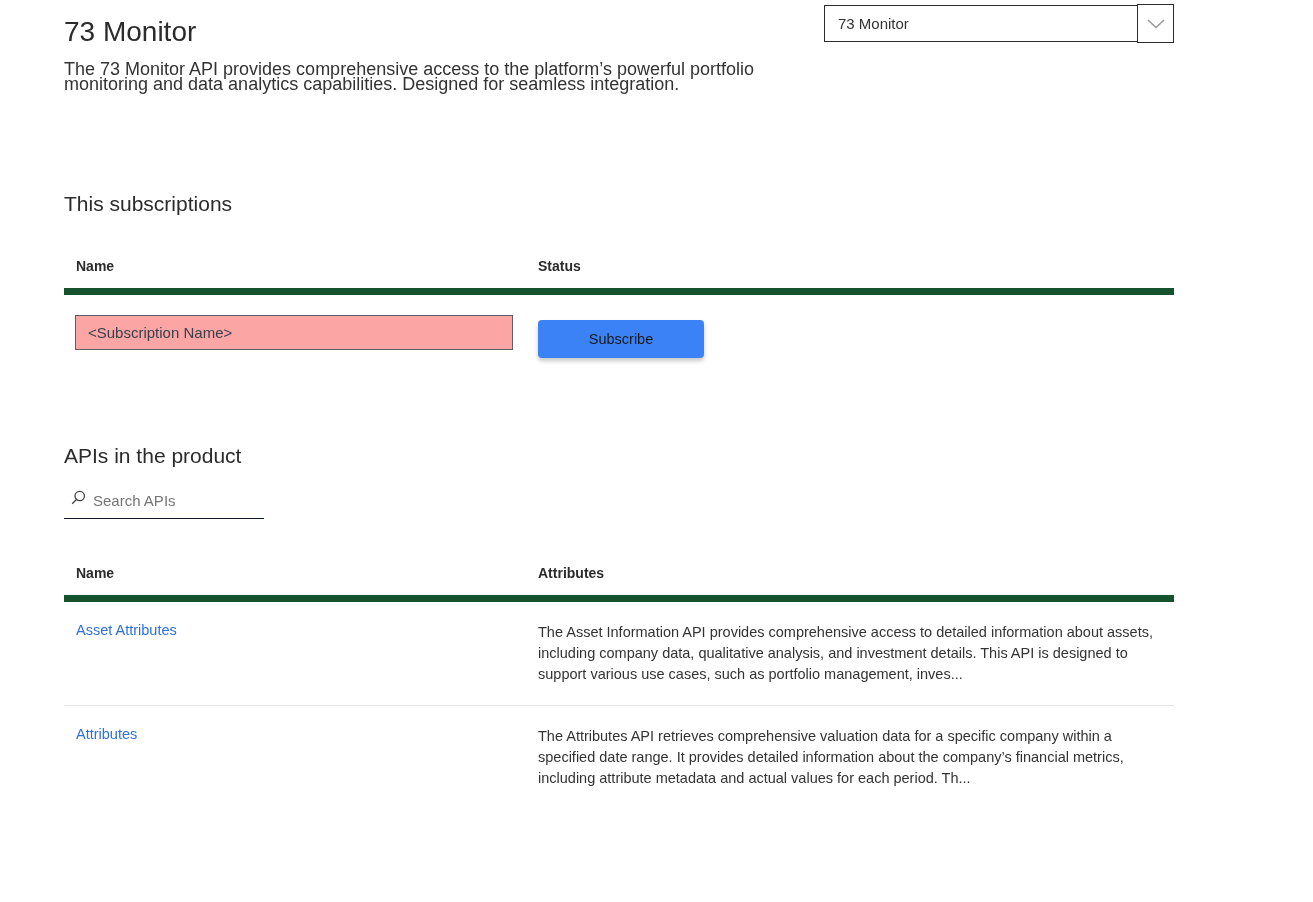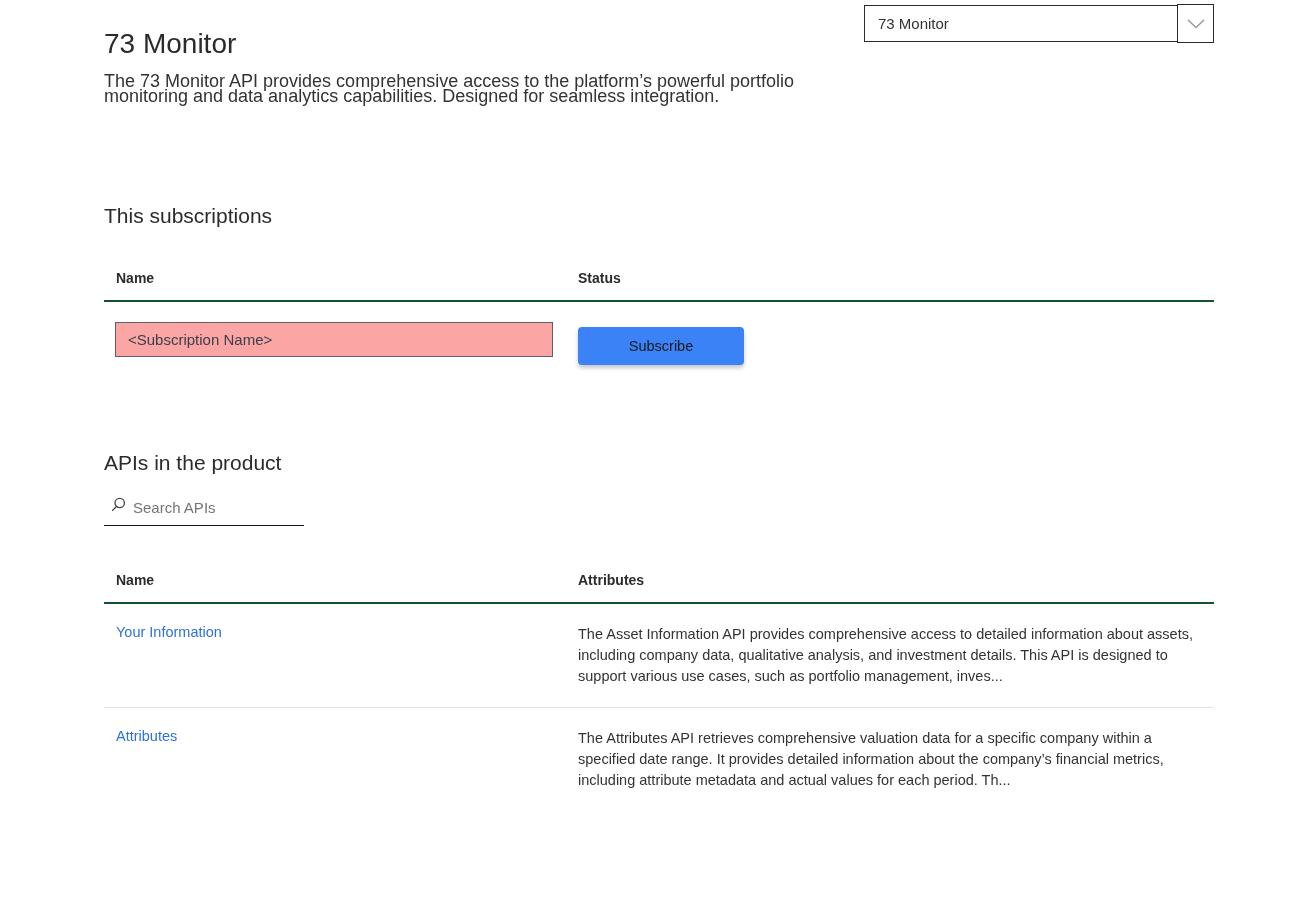--- a/index.html
+++ b/index.html
@@ -1,39 +1,39 @@
 <!DOCTYPE html>
 <html><head>
 <meta charset="utf-8">
 <style>
   * { box-sizing: border-box; margin: 0; padding: 0; }
   html, body { width: 1313px; height: 902px; background: #ffffff; overflow: hidden; }
   body { font-family: "Liberation Sans", sans-serif; color: #333333; }
-  .content { position: relative; width: 1110px; margin-left: 104px; padding-top: 28px; }
+  .content { position: relative; width: 1110px; margin-left: 64px; padding-top: 16px; }
 
   
   h1.page-title { font-size: 28px; font-weight: 400; color: #2b2b2b; letter-spacing: 0; }
   p.page-desc { margin-top: 14px; width: 720px; font-size: 18px; line-height: 15px; color: #333; }
 
   
   .product-select { position: absolute; top: 5px; right: 0; display: flex; align-items: stretch; cursor: pointer; }
   .product-select .sel-box { width: 314px; height: 37px; border: 1px solid #2b2b2b; background: #fff;
       display: flex; align-items: center; padding-left: 13px; font-size: 15px; color: #333; }
   .product-select .sel-btn { width: 37px; height: 39px; margin-left: -1px; margin-top: -1px;
       border: 1px solid #2b2b2b; background: #fff; display: flex; align-items: center; justify-content: center; }
 
   
   h2.section-heading { font-size: 21px; font-weight: 400; color: #2b2b2b; }
   .subs-section { margin-top: 100px; }
   .apis-section { margin-top: 86px; }
 
   
   .tbl { margin-top: 42px; width: 1110px; }
   .tbl-row { display: grid; grid-template-columns: 474px 1fr; }
-  .tbl-head { border-bottom: 2px solid #14532d; }
+  .tbl-head { border-bottom: 7px solid #14532d; }
   .tbl-head .cell { font-size: 14px; font-weight: 700; color: #2b2b2b; padding: 0 0 14px 12px; }
   .tbl-head .cell.c2 { padding-left: 0; }
   .tbl-body-row { border-bottom: 1px solid #e1e5ea; }
   .tbl-body-row .cell { font-size: 14.5px; padding: 17px 0 0 12px; color: #333; }
   .tbl-body-row .cell.c2 { padding-left: 0; }
   .subs-tbl .tbl-body-row { min-height: 86px; }
   .apis-tbl .tbl-body-row { padding-bottom: 20px; }
   .apis-tbl .tbl-body-row .cell { padding-top: 20px; }
   .apis-tbl .desc { font-size: 14.5px; line-height: 21px; color: #333; max-width: 632px; }
   a.api-link { color: #2e71d8; text-decoration: none; font-size: 14.5px; cursor: pointer; }
@@ -104,21 +104,21 @@
     </div>
 
     <div class="tbl apis-tbl">
       <div class="tbl-row tbl-head">
         <div class="cell c1">Name</div>
         <div class="cell c2">Attributes</div>
       </div>
 
       <div class="tbl-row tbl-body-row">
         <div class="cell c1">
-          <a class="api-link" href="#">Your Information</a>
+          <a class="api-link" href="#">Asset Attributes</a>
         </div>
         <div class="cell c2">
           <div class="desc">The Asset Information API provides comprehensive access to detailed information about assets, including company data, qualitative analysis, and investment details. This API is designed to support various use cases, such as portfolio management, inves...</div>
         </div>
       </div>
 
       <div class="tbl-row tbl-body-row" style="border-bottom:none;">
         <div class="cell c1">
           <a class="api-link" href="#">Attributes</a>
         </div>

